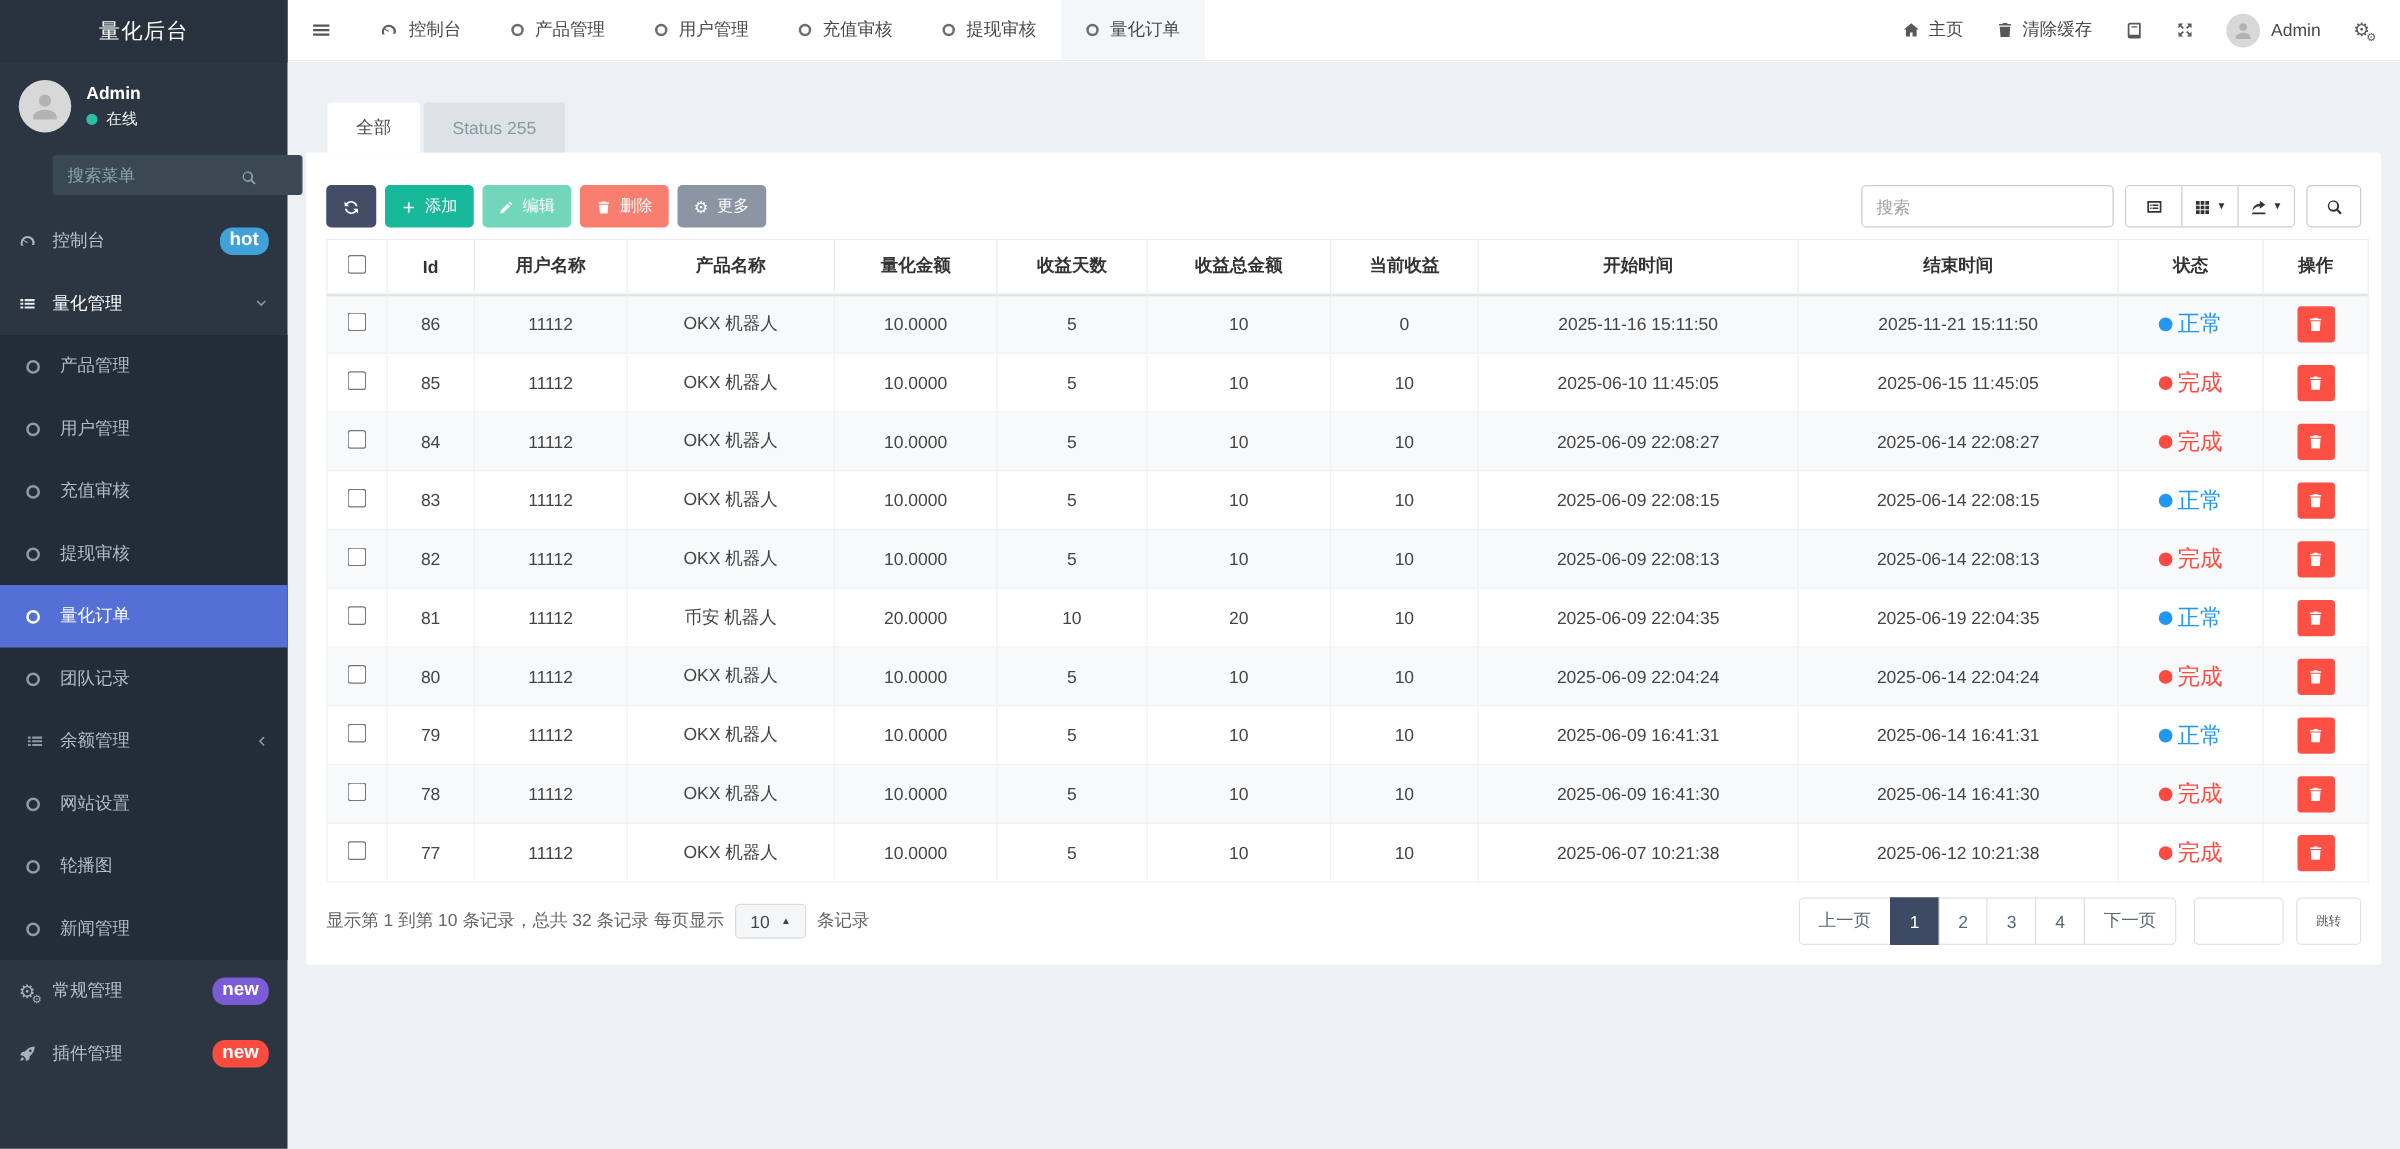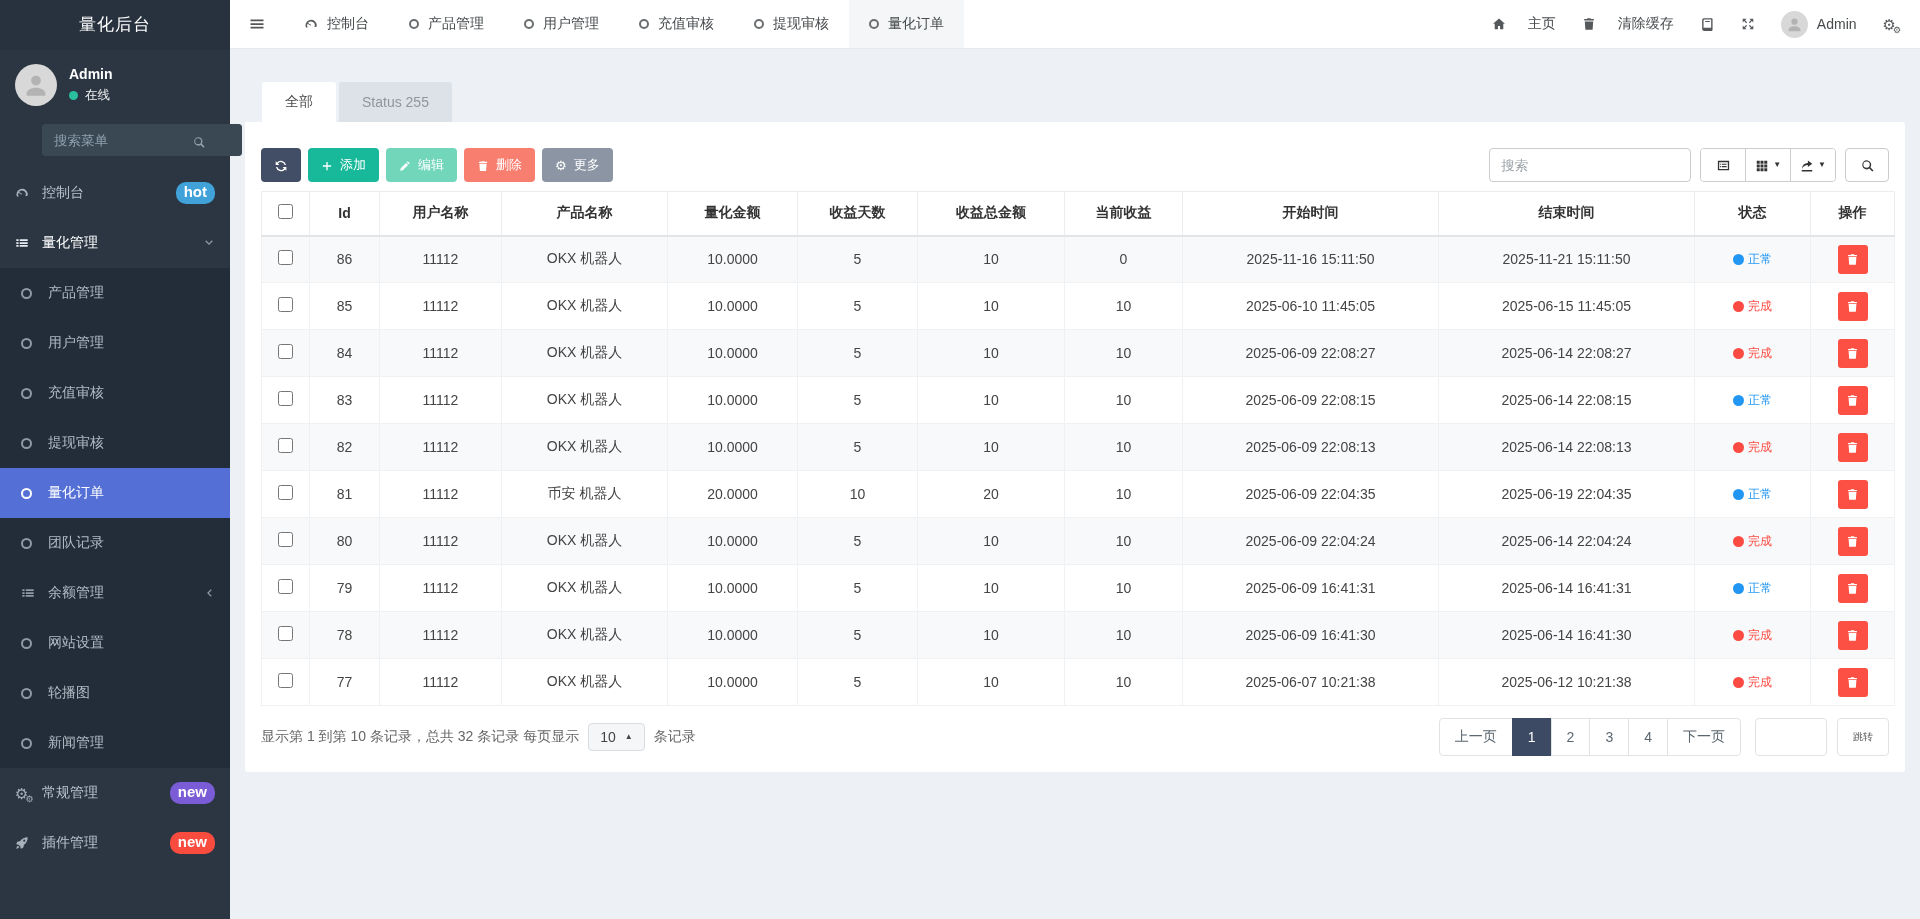--- a/index.html
+++ b/index.html
@@ -41,21 +41,21 @@
 
   
   .navbar { position:fixed; left:230px; right:0; top:0; height:49px; background:#fff; border-bottom:1px solid #e7eaec; display:flex; align-items:stretch; z-index:9; }
   .nav-toggle { width:54px; display:flex; align-items:center; justify-content:center; color:#555; cursor:pointer; }
   .nav-tabs { display:flex; align-items:stretch; }
   .nav-tab { display:flex; align-items:center; gap:9px; padding:0 20px; color:#464a4c; cursor:pointer; }
   .nav-tab .ring { width:10px; height:10px; border-color:#6b6e70; }
   .nav-tab .mi { color:#5a5e61; display:flex; }
   .nav-tab.active { background:#f4f6f7; }
   .nav-right { margin-left:auto; display:flex; align-items:center; gap:26px; padding-right:24px; color:#464a4c; }
-  .nav-link { display:flex; align-items:center; gap:22px; cursor:pointer; }
+  .nav-link { display:flex; align-items:center; gap:7px; cursor:pointer; }
   .nav-ic { color:#55595c; cursor:pointer; display:flex; }
   .nav-user { display:flex; align-items:center; gap:9px; cursor:pointer; }
   .avatar-sm { width:27px; height:27px; border-radius:50%; background:#d8d8d8; color:#b3b3b3; display:flex; align-items:center; justify-content:center; overflow:hidden; }
   .gear-uni { font-size:15px; line-height:1; }
 
   
   .main { margin-left:230px; padding:82px 15px 0; }
   .ctabs { display:flex; margin-left:17px; }
   .ctab { height:40px; display:flex; align-items:center; padding:0 23px; font-size:14px; cursor:pointer; border-radius:3px 3px 0 0; }
   .ctab.active { background:#fff; color:#4a4a4a; }
@@ -76,21 +76,21 @@
   .icon-btn { min-width:44px; height:32px; background:#fff; border:none; display:inline-flex; align-items:center; justify-content:center; gap:4px; color:#333; cursor:pointer; padding:0 9px; }
   .icon-group .icon-btn + .icon-btn { border-left:1px solid #ccc; }
   .icon-btn.single { border:1px solid #ccc; border-radius:4px; margin-left:9px; height:34px; }
   .caret-dn { font-size:8px; color:#333; line-height:1; }
 
   table { width:100%; border-collapse:collapse; table-layout:fixed; margin-top:9px; }
   th { height:44px; font-size:14px; font-weight:bold; color:#333; text-align:center; border:1px solid #ecedef; border-bottom:2px solid #e2e5e8; }
   td { height:47px; font-size:14px; color:#444; text-align:center; border:1px solid #eff1f3; }
   tr.striped td { background:#f8f9fa; }
   input[type=checkbox] { width:15px; height:15px; cursor:pointer; }
-  .st { font-size:12px; display:inline-flex; align-items:center; gap:4px; }
+  .st { font-size:18px; display:inline-flex; align-items:center; gap:4px; }
   .st .sdot { width:11px; height:11px; border-radius:50%; display:inline-block; background:currentColor; }
   .del-btn { width:30px; height:29px; background:#fc5044; border:none; border-radius:3px; color:#fff; display:inline-flex; align-items:center; justify-content:center; cursor:pointer; }
 
   .pag { display:flex; align-items:center; margin-top:12px; color:#666; font-size:14px; }
   .page-size { display:inline-flex; align-items:center; gap:9px; border:1px solid #d9dde1; background:#f5f6f8; border-radius:4px; padding:5px 11px; margin:0 9px; color:#444; cursor:pointer; }
   .caret-up { font-size:8px; color:#444; line-height:1; }
   .pages { margin-left:auto; display:flex; }
   .pg { min-width:38px; height:38px; border:1px solid #dfe3e6; background:#fff; color:#5b6770; display:flex; align-items:center; justify-content:center; padding:0 15px; margin-left:-1px; cursor:pointer; font-size:14px; font-family:inherit; }
   .pg:first-child { border-radius:4px 0 0 4px; margin-left:0; }
   .pg:last-child { border-radius:0 4px 4px 0; }

